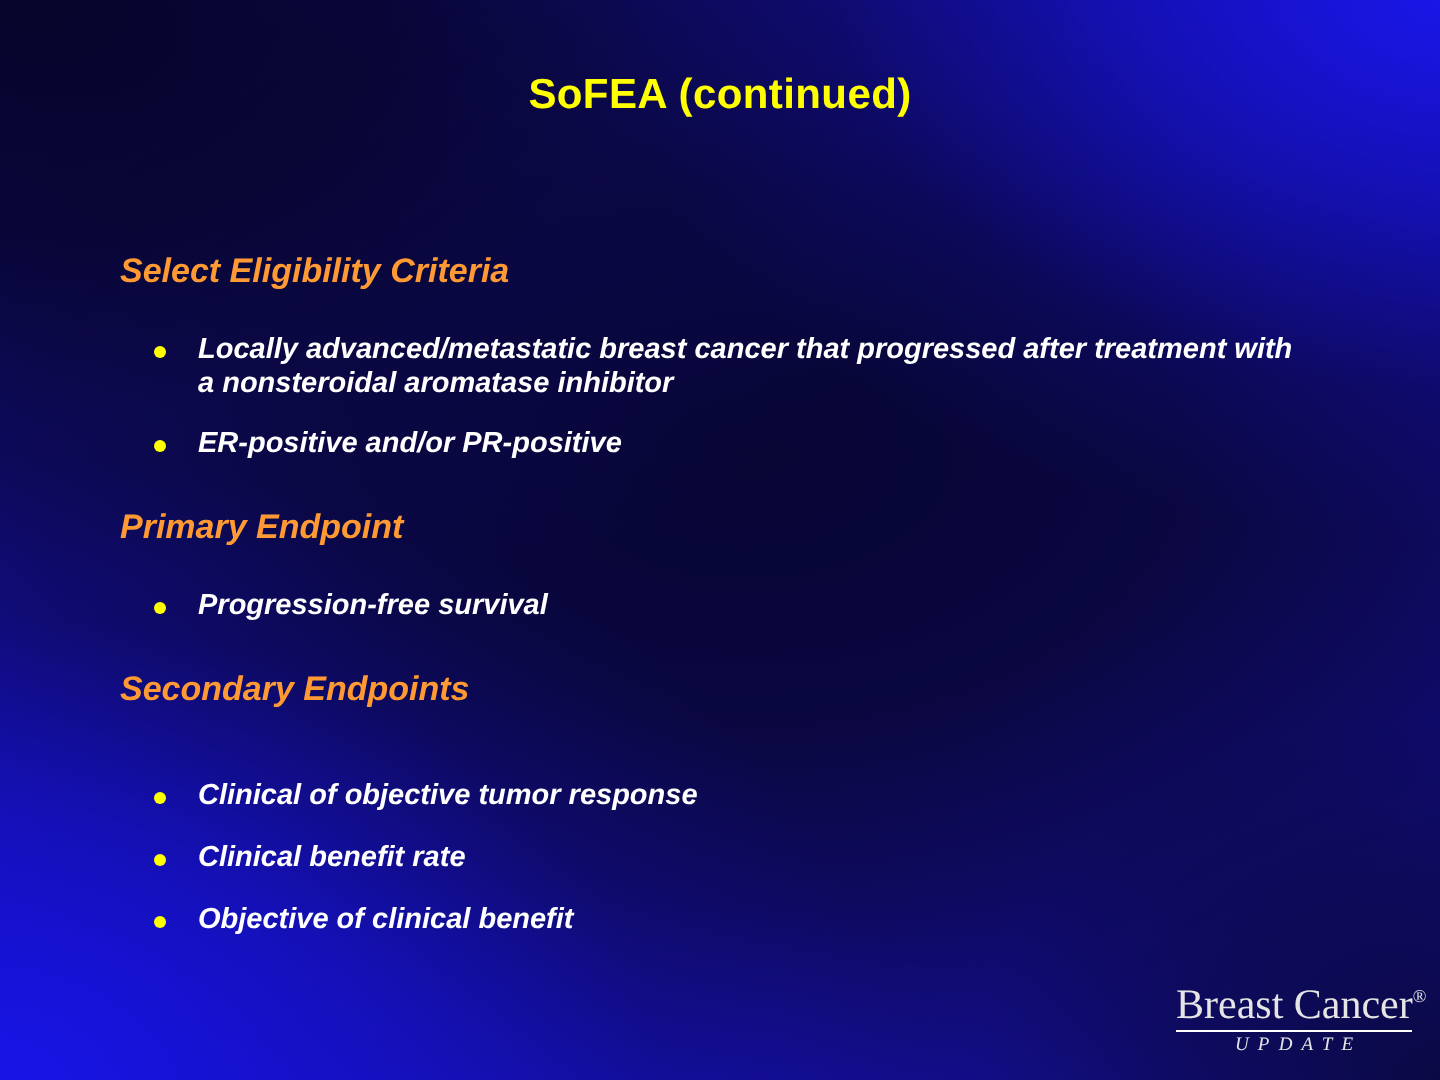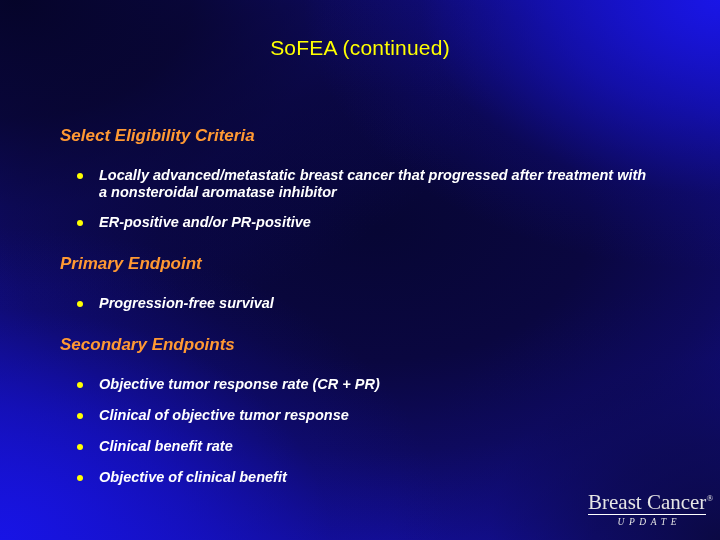--- a/index.html
+++ b/index.html
@@ -67,21 +67,21 @@
 
   
   #title {
     position: absolute;
     left: 0;
     top: 36px;
     width: 720px;
     text-align: center;
     color: #ffff00;
     font-size: 21px;
-    font-weight: normal;
+    font-weight: bold;
     letter-spacing: 0.2px;
     white-space: nowrap;
   }
 
   
   #body {
     position: absolute;
     left: 60px;
     top: 126px;
     width: 610px;
@@ -206,24 +206,20 @@
         </li>
       </ul>
     </div>
 
     <div class="sp-bullet-to-head"></div>
 
     <div class="section">
       <div class="section-heading">Secondary Endpoints</div>
       <div class="sp-head-to-bullet"></div>
       <ul class="bullet-list">
-        <li class="bullet-item">
-          <span class="bullet-dot"></span>
-          <span class="bullet-text">Objective tumor response rate (CR + PR)</span>
-        </li>
         <li style="height:14px"></li>
         <li class="bullet-item">
           <span class="bullet-dot"></span>
           <span class="bullet-text">Clinical of objective tumor response</span>
         </li>
         <li style="height:14px"></li>
         <li class="bullet-item">
           <span class="bullet-dot"></span>
           <span class="bullet-text">Clinical benefit rate</span>
         </li>

